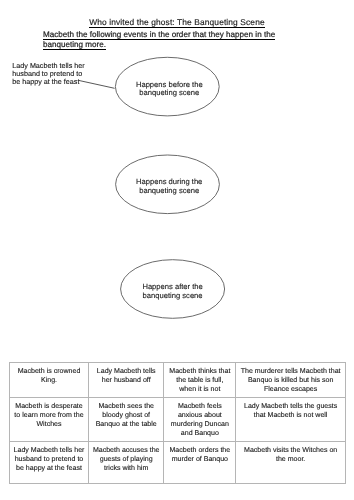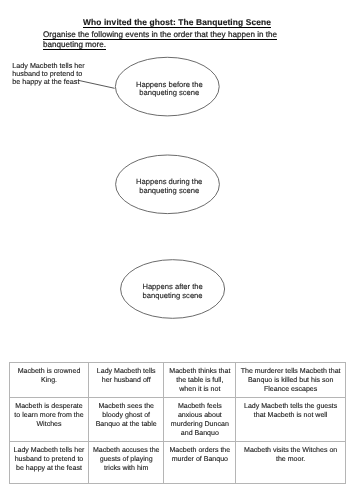--- a/index.html
+++ b/index.html
@@ -2,21 +2,21 @@
 <html><head>
 <meta charset="utf-8">
 <style>
   html,body{margin:0;padding:0;}
   body{width:354px;height:500px;background:#ffffff;
        font-family:"Liberation Sans",sans-serif;color:#1b1b1b;
        overflow:hidden;position:relative;-webkit-font-smoothing:antialiased;text-rendering:geometricPrecision;}
   .page{position:absolute;left:0;top:0;width:354px;height:500px;}
 
   .title{position:absolute;left:0;width:354px;top:17.4px;text-align:center;
-         font-size:8.4px;font-weight:bold;letter-spacing:0.12px;-webkit-text-stroke:0.15px #1b1b1b;}
+         font-size:8.4px;font-weight:normal;letter-spacing:0.12px;-webkit-text-stroke:0.15px #1b1b1b;}
   .title u{text-decoration:none;border-bottom:1.1px solid #000;padding-bottom:0px;}
 
   .subtitle{position:absolute;left:43px;top:29.6px;width:240px;
             font-size:8.1px;line-height:10.3px;font-weight:400;-webkit-text-stroke:0.2px #1b1b1b;}
   .subtitle .ln{display:block;}
   .subtitle .ln u{text-decoration:none;border-bottom:0.9px solid #000;padding-bottom:0px;}
 
   .annot{position:absolute;left:12.3px;top:62px;font-size:7.2px;line-height:8.05px;-webkit-text-stroke:0.12px #1b1b1b;}
   .annot .ln{display:block;white-space:nowrap;}
 
@@ -34,21 +34,21 @@
   table.cards td .ln{display:block;white-space:nowrap;}
 </style>
 </head>
 <body>
 
 <div class="page">
 
   <div class="title"><u>Who invited the ghost: The Banqueting Scene</u></div>
 
   <div class="subtitle">
-    <span class="ln"><u>Organise the following events in the order that they happen in the</u></span>
+    <span class="ln"><u>Macbeth the following events in the order that they happen in the</u></span>
     <span class="ln"><u>banqueting more.</u></span>
   </div>
 
   <div class="annot">
     <span class="ln">Lady Macbeth tells her</span>
     <span class="ln">husband to pretend to</span>
     <span class="ln">be happy at the feast</span>
   </div>
 
   <svg class="canvas" viewBox="0 0 354 345">

